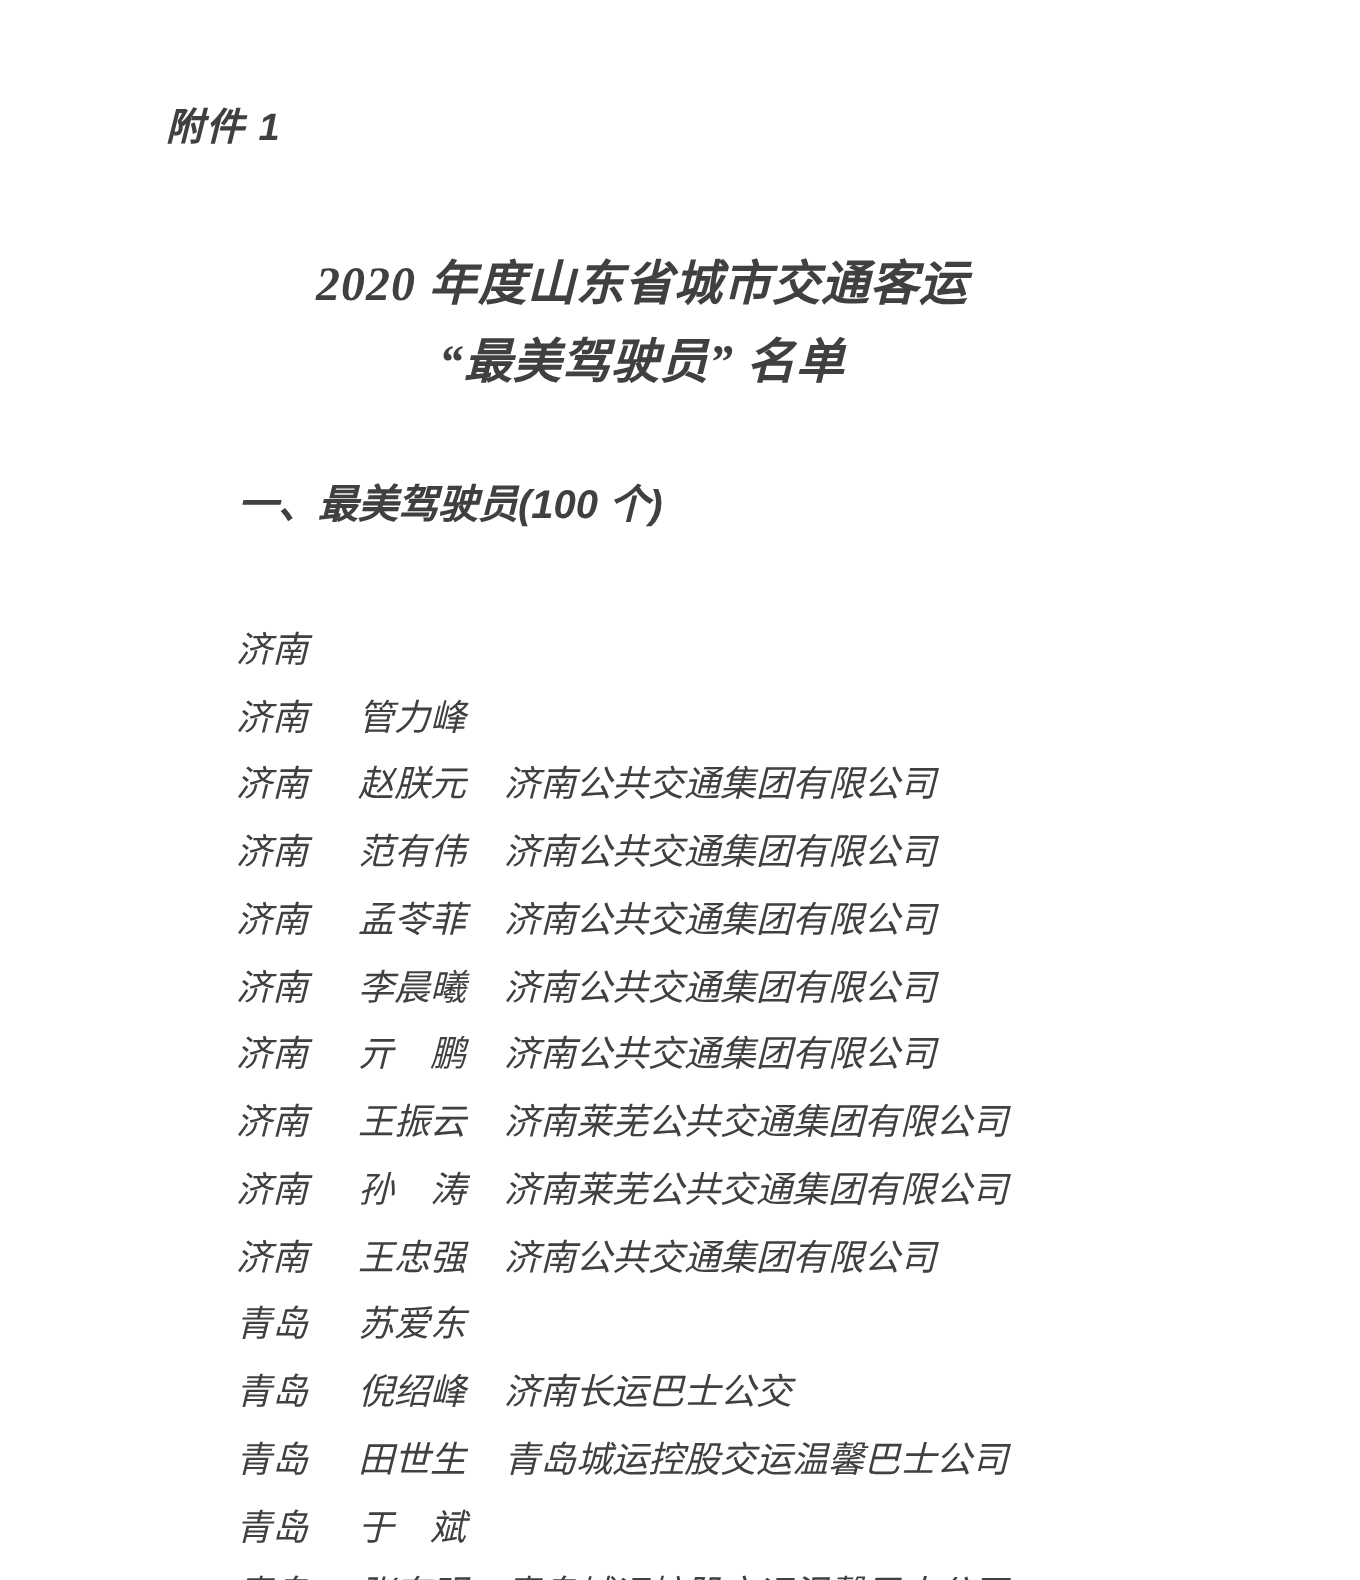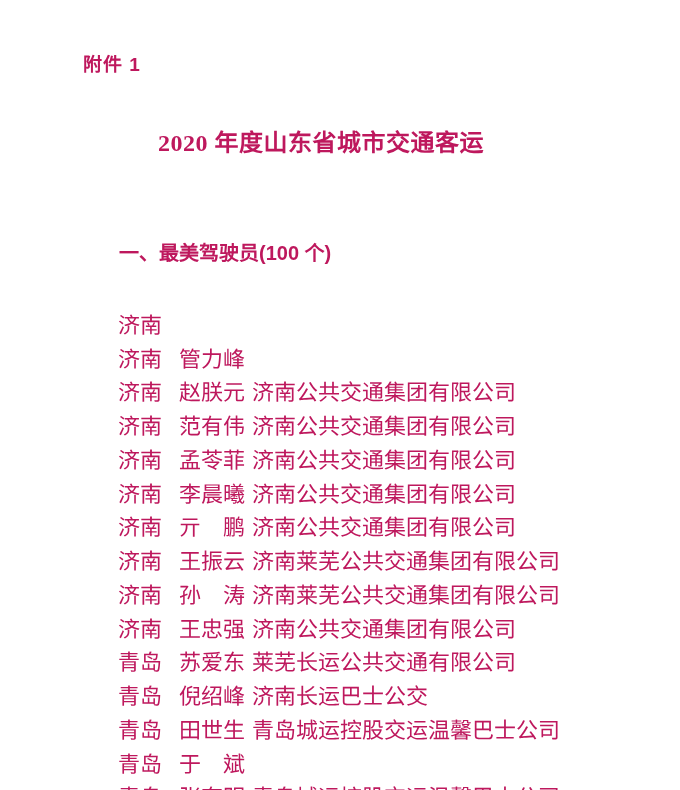--- a/index.html
+++ b/index.html
@@ -6,22 +6,23 @@
     margin: 0;
     padding: 0;
     background: #ffffff;
   }
   .page {
     position: relative;
     width: 680px;
     height: 790px;
     background: #ffffff;
     overflow: hidden;
-    color: #be185d;
+    color: #404040;
     font-family: "Liberation Serif", serif;
+    font-style: italic;
   }
   .attachment {
     position: absolute;
     left: 83px;
     top: 54px;
     font-family: "Liberation Sans", sans-serif;
     font-weight: 700;
     font-size: 19px;
     line-height: 22px;
     letter-spacing: 1px;
@@ -57,36 +58,37 @@
   .driver-list {
     position: absolute;
     left: 0;
     top: 275px;
     width: 680px;
   }
   .driver-row {
     position: relative;
     height: 33.75px;
     line-height: 33.75px;
-    font-size: 22px;
+    font-size: 18px;
     white-space: pre;
   }
   .driver-row .city    { position: absolute; left: 118px; }
   .driver-row .name    { position: absolute; left: 179px; }
   .driver-row .company { position: absolute; left: 252px; }
 </style>
 </head>
 <body>
 
 <div class="page">
 
   <div class="attachment">附件 1</div>
 
   <h1 class="title">
     <span class="title-line">2020 年度山东省城市交通客运</span>
+    <span class="title-line">“最美驾驶员” 名单</span>
   </h1>
 
   <div class="section-heading">一、最美驾驶员(100 个)</div>
 
   <div class="driver-list" id="driver-list">
     <div class="driver-row">
       <span class="city">济南</span>
       <span class="name">管力峰</span>
       <span class="company">济南公共交通集团有限公司</span>
     </div>
@@ -129,21 +131,20 @@
 
     <div class="driver-row">
       <span class="city">济南</span>
       <span class="name">孙　涛</span>
       <span class="company">济南公共交通集团有限公司</span>
     </div>
 
     <div class="driver-row">
       <span class="city">济南</span>
       <span class="name">王忠强</span>
-      <span class="company">莱芜长运公共交通有限公司</span>
     </div>
 
     <div class="driver-row">
       <span class="city">济南</span>
       <span class="name">苏爱东</span>
       <span class="company">济南长运巴士公交</span>
     </div>
 
     <div class="driver-row">
       <span class="city">青岛</span>

